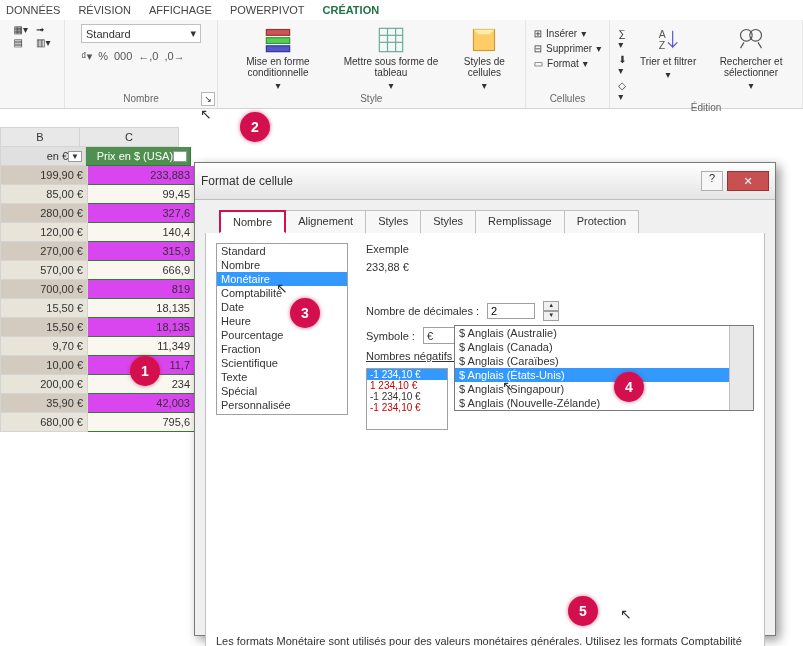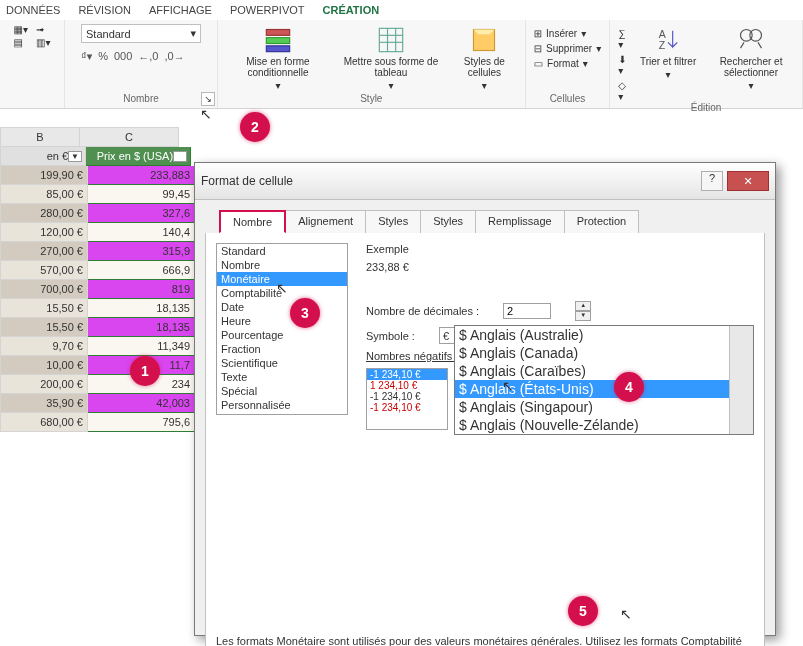--- a/index.html
+++ b/index.html
@@ -42,30 +42,30 @@
 .tab{padding:4px 12px;border:1px solid #c0c0c0;border-bottom:none;background:#f7f7f7;font-size:11px;cursor:pointer;margin-right:-1px}
 .tab.active{background:#fff;border:2px solid #d40f4e;border-bottom:1px solid #fff;z-index:2;font-weight:500}
 .dlg-body{flex:1;margin:0 10px 10px 10px;border:1px solid #c0c0c0;background:#fff;padding:10px;border-top:none;position:relative}
 .cat-lbl{font-size:11px;margin-bottom:2px}
 .cat-list{width:130px;height:170px;border:1px solid #a0a0a0;background:#fff;font-size:11px;overflow:hidden}
 .cat-list div{padding:1px 4px;cursor:pointer}
 .cat-list .sel{background:#3399ff;color:#fff}
 .right-pane{position:absolute;left:160px;top:10px;right:21px}
 .ex-lbl{font-size:11px}
 .ex-val{font-size:11px;margin:6px 0 28px 0}
-.field-row{display:flex;align-items:center;gap:24px;font-size:11px;margin-bottom:6px}
+.field-row{display:flex;align-items:center;gap:8px;font-size:11px;margin-bottom:6px}
 .spin-input{width:40px;border:1px solid #a0a0a0;padding:1px 3px;font-size:11px}
 .spin-btns{display:flex;flex-direction:column}
 .spin-btns div{width:14px;height:8px;border:1px solid #a0a0a0;background:#f0f0f0;font-size:6px;text-align:center;line-height:6px;cursor:pointer}
 .sym-combo{flex:1;border:1px solid #a0a0a0;background:#fff;padding:1px 3px;font-size:11px;display:flex;justify-content:space-between;align-items:center}
 .neg-list{width:80px;height:60px;border:1px solid #a0a0a0;background:#fff;font-size:10px}
 .neg-list div{padding:0 3px}
 .neg-list .sel{background:#3399ff;color:#fff}
 .neg-list .red{color:#c00}
-.sym-drop{position:absolute;left:248px;top:92px;right:10px;border:1px solid #7a7a7a;background:#fff;font-size:14px;z-index:5}
+.sym-drop{position:absolute;left:248px;top:92px;right:10px;border:1px solid #7a7a7a;background:#fff;font-size:11px;z-index:5}
 .sym-drop div{padding:1px 4px;cursor:pointer}
 .sym-drop .sel{background:#3399ff;color:#fff}
 .sym-drop .sb{position:absolute;right:0;top:0;bottom:0;width:15px;background:#e8e8e8;border-left:1px solid #c0c0c0}
 .desc{font-size:11px;color:#333;margin-top:220px}
 .annot{position:absolute;width:30px;height:30px;border-radius:50%;background:#d40f4e;color:#fff;display:flex;align-items:center;justify-content:center;font-size:14px;font-weight:600;box-shadow:0 0 4px rgba(212,15,78,0.6);z-index:20;pointer-events:none}
 .cursor{position:absolute;font-size:14px;z-index:25;pointer-events:none}
 </style>
 </head>
 <body>
 

